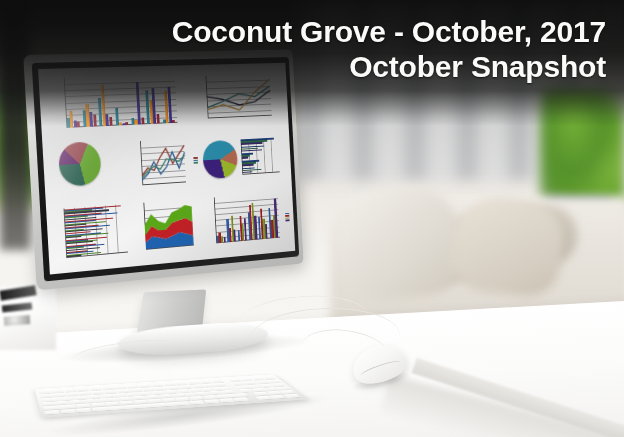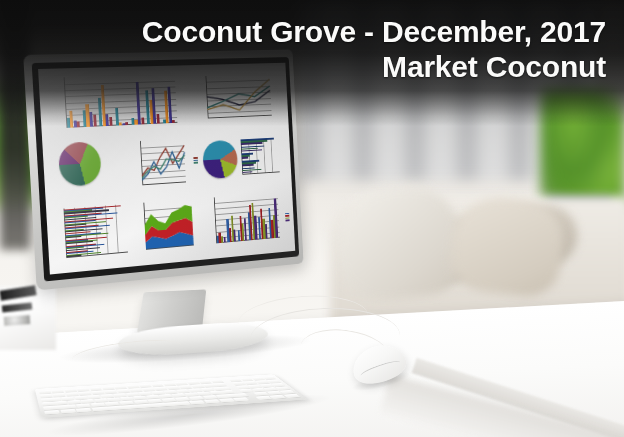--- a/index.html
+++ b/index.html
@@ -712,17 +712,17 @@
     </div>
   </div>
 
   <div class="mouse-shadow"></div>
   <div class="mouse">
     <div class="mouse-seam"></div>
   </div>
 
   <div class="title-overlay"></div>
   <div class="title-block">
-    <div class="title-line">Coconut Grove - December, 2017</div>
-    <div class="title-line">Market Coconut</div>
+    <div class="title-line">Coconut Grove - October, 2017</div>
+    <div class="title-line">October Snapshot</div>
   </div>
 
 </div>
 
 </body></html>

